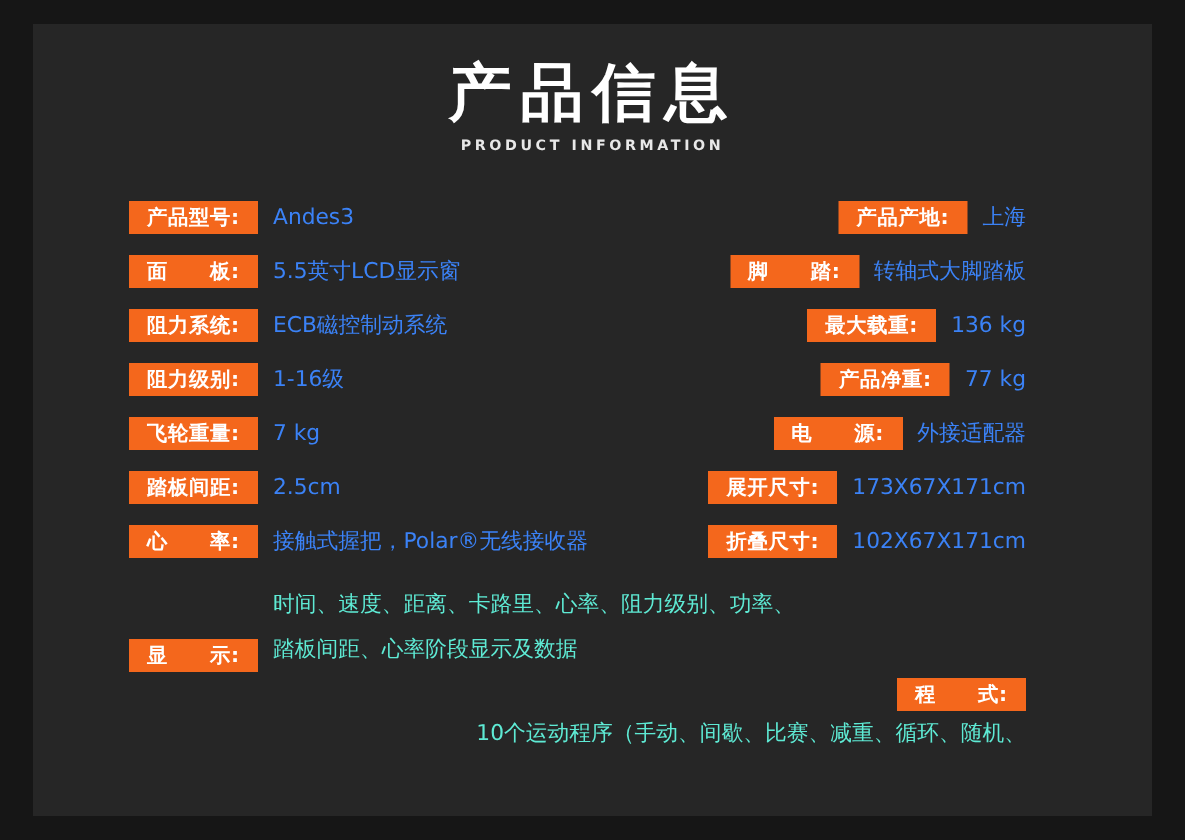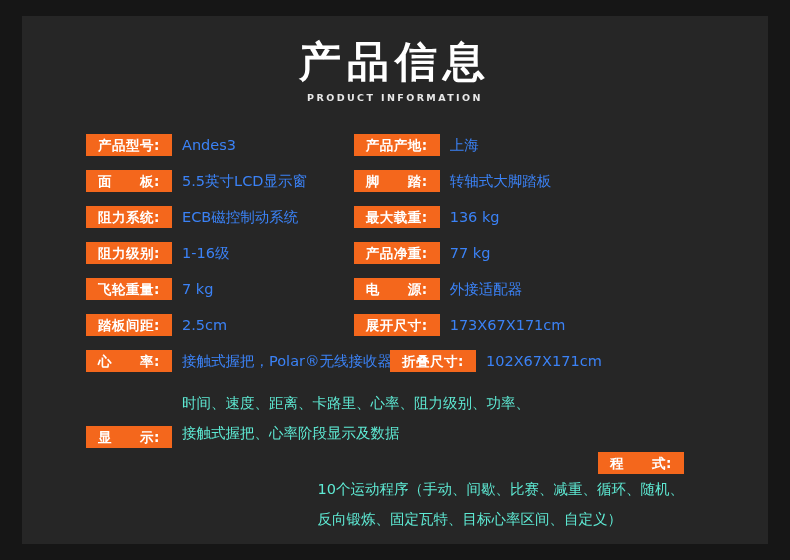--- a/index.html
+++ b/index.html
@@ -61,20 +61,21 @@
     align-items: flex-start;
     padding-left: 64px;
     box-sizing: border-box;
   }
   .col-right {
     width: 394px;
     display: flex;
     align-items: flex-start;
     padding-left: 16px;
     box-sizing: border-box;
+    justify-content: flex-end;
   }
   .tag {
     background: #f4671c;
     color: #ffffff;
     font-size: 13.5px;
     font-weight: bold;
     height: 22px;
     line-height: 22px;
     min-width: 86px;
     text-align: center;
@@ -198,27 +199,26 @@
         <div class="col-right">
           <span class="tag">折叠尺寸:</span>
           <span class="val">102X67X171cm</span>
         </div>
       </div>
 
       <div class="row-wide block-display">
         <span class="tag">显　　示:</span>
         <div class="multi">
           <div>时间、速度、距离、卡路里、心率、阻力级别、功率、</div>
-          <div>接触式握把、心率阶段显示及数据</div>
+          <div>踏板间距、心率阶段显示及数据</div>
         </div>
       </div>
 
       <div class="row-wide block-program">
         <span class="tag">程　　式:</span>
         <div class="multi">
           <div>10个运动程序（手动、间歇、比赛、减重、循环、随机、</div>
-          <div>反向锻炼、固定瓦特、目标心率区间、自定义）</div>
         </div>
       </div>
 
     </div>
   </div>
 </div>
 
 </body></html>

